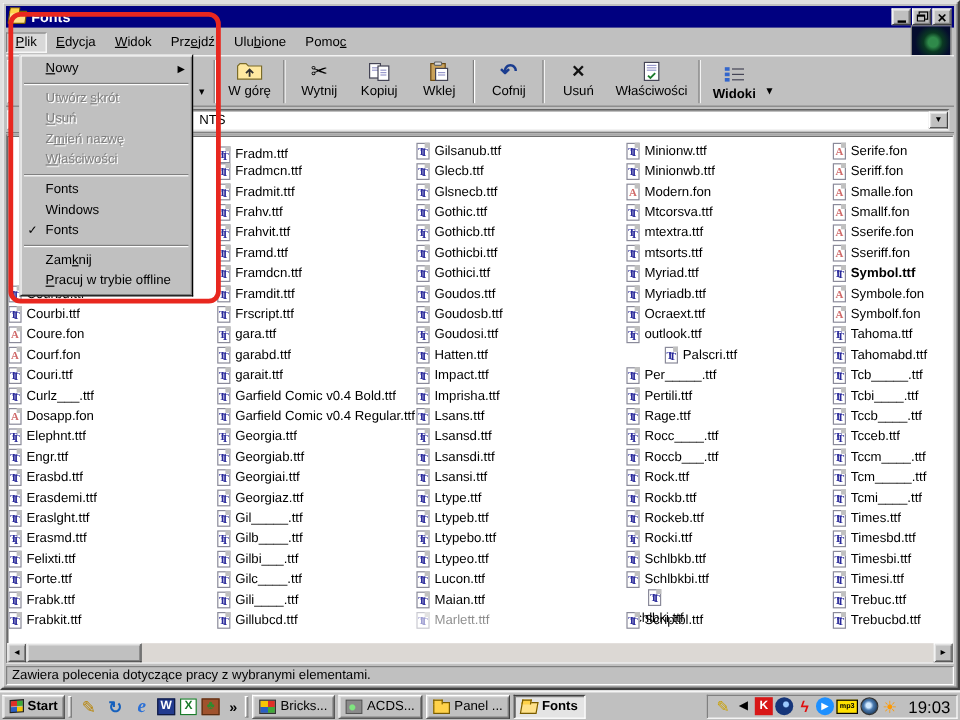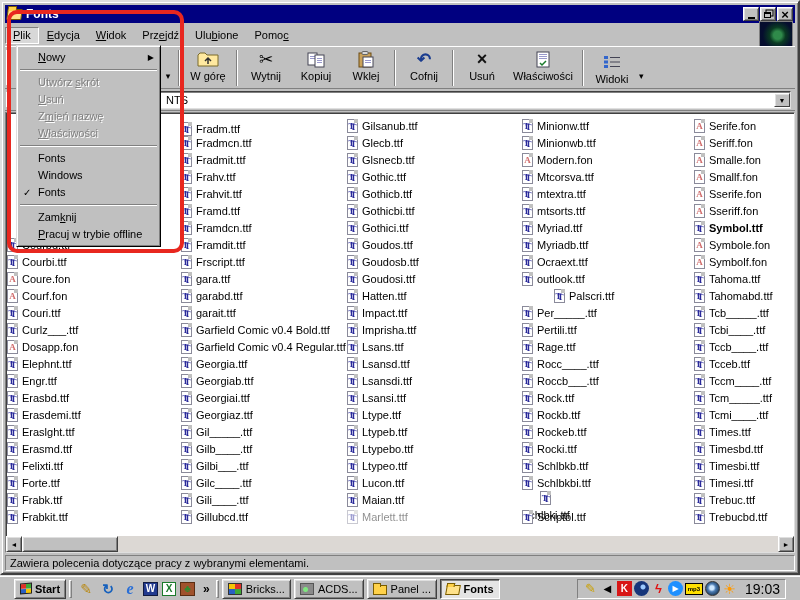--- a/index.html
+++ b/index.html
@@ -39,21 +39,21 @@
   .tgrip { width:3px; height:36px; margin:3px 2px 0 1px; border:1px solid; border-color:#fff #808080 #808080 #fff; }
   .tspacer { width:150px; }
   .fwd-arrow { width:14px; align-self:center; color:#404040; font-size:9px; text-align:center; margin-top:16px; }
   .tsep { width:2px; height:36px; margin:3px 3px 0 3px; border-left:1px solid #808080; border-right:1px solid #fff; }
   .tbtn { display:flex; flex-direction:column; align-items:center; justify-content:flex-start; padding:3px 6px 1px 6px; min-width:50px; color:#000; }
   .tbtn .ticon { height:19px; display:flex; align-items:center; justify-content:center; }
   .tbtn .tlabel { margin-top:1px; white-space:nowrap; }
   .glyph-ico { font-size:17px; line-height:1; }
   .undo-ico { font-size:17px; font-weight:bold; color:#1a3c8f; }
   .del-ico { font-size:18px; font-weight:bold; color:#111; }
-  .widoki-wrap { display:flex; align-items:center; }
+  .widoki-wrap { display:flex; align-items:center;font-weight:bold; }
   .drop-arrow::before { content:"▾"; font-size:9px; color:#000; }
   .widoki-wrap .drop-arrow { margin:14px 2px 0 2px; }
 
   
   .addressrow { position:absolute; left:3px; top:87px; right:3px; height:22px; border-bottom:1px solid #808080; }
   .agrip { position:absolute; left:1px; top:3px; width:3px; height:16px; border:1px solid; border-color:#fff #808080 #808080 #fff; }
   .addressfield { position:absolute; left:56px; right:4px; top:2px; height:18px; background:#fff;
                   border:1px solid; border-color:#404040 #dfdfdf #dfdfdf #404040; box-shadow:inset 1px 1px 0 #808080;
                   display:flex; align-items:center; }
   .addrtext { padding-left:104px; font-size:11px; }
@@ -90,21 +90,21 @@
   .menu-item { position:relative; height:17px; line-height:17px; padding-left:20px; padding-right:14px; color:#000; white-space:nowrap; }
   .menu-item.disabled { color:#808080; text-shadow:1px 1px 0 #fff; }
   .menu-item .check { position:absolute; left:5px; top:0; font-size:10px; }
   .menu-item .subarrow { position:absolute; right:5px; top:0; font-size:8px; }
   .menu-sep { height:2px; margin:3px 2px; border-top:1px solid #808080; border-bottom:1px solid #fff; }
 
   
   .red-annotation { position:absolute; left:7px; top:10px; width:177px; height:243px; border:4px solid #e8271f; border-radius:10px; z-index:60; pointer-events:none; }
 
   
-  .taskbar { position:absolute; left:0; top:576px; width:800px; height:24px; background:#c0c0c0; border-top:1px solid #fff; box-shadow:0 -1px 0 #dfdfdf; display:flex; align-items:center; padding:0 14px; gap:3px; }
+  .taskbar { position:absolute; left:0; top:576px; width:800px; height:24px; background:#c0c0c0; border-top:1px solid #fff; box-shadow:0 -1px 0 #dfdfdf; display:flex; align-items:center; padding:0 2px; gap:3px; }
   .start-btn { height:20px; display:flex; align-items:center; gap:3px; padding:0 5px; background:#c0c0c0; border:1px solid; border-color:#fff #404040 #404040 #fff; box-shadow:inset 1px 1px 0 #dfdfdf, inset -1px -1px 0 #808080; font-weight:bold; font-size:11px; }
   .winflag { width:12px; height:11px; display:inline-block;
              background:linear-gradient(90deg,#e03028 50%,#3faa36 50%) 0 0/100% 50% no-repeat,
                         linear-gradient(90deg,#2a5fc4 50%,#f6c506 50%) 0 100%/100% 50% no-repeat;
              transform:skewY(-4deg); border:1px solid #222; }
   .tb-grip { width:3px; height:18px; border:1px solid; border-color:#fff #808080 #808080 #fff; }
   .ql { display:flex; align-items:center; gap:4px; padding:0 2px; }
   .ql-ic { width:18px; height:17px; display:flex; align-items:center; justify-content:center; }
   .ql-notes::before { content:"✎"; color:#b8860b; font-size:14px; }
   .ql-desktop-refresh::before { content:"↻"; color:#1560bd; font-weight:bold; font-size:14px; }

